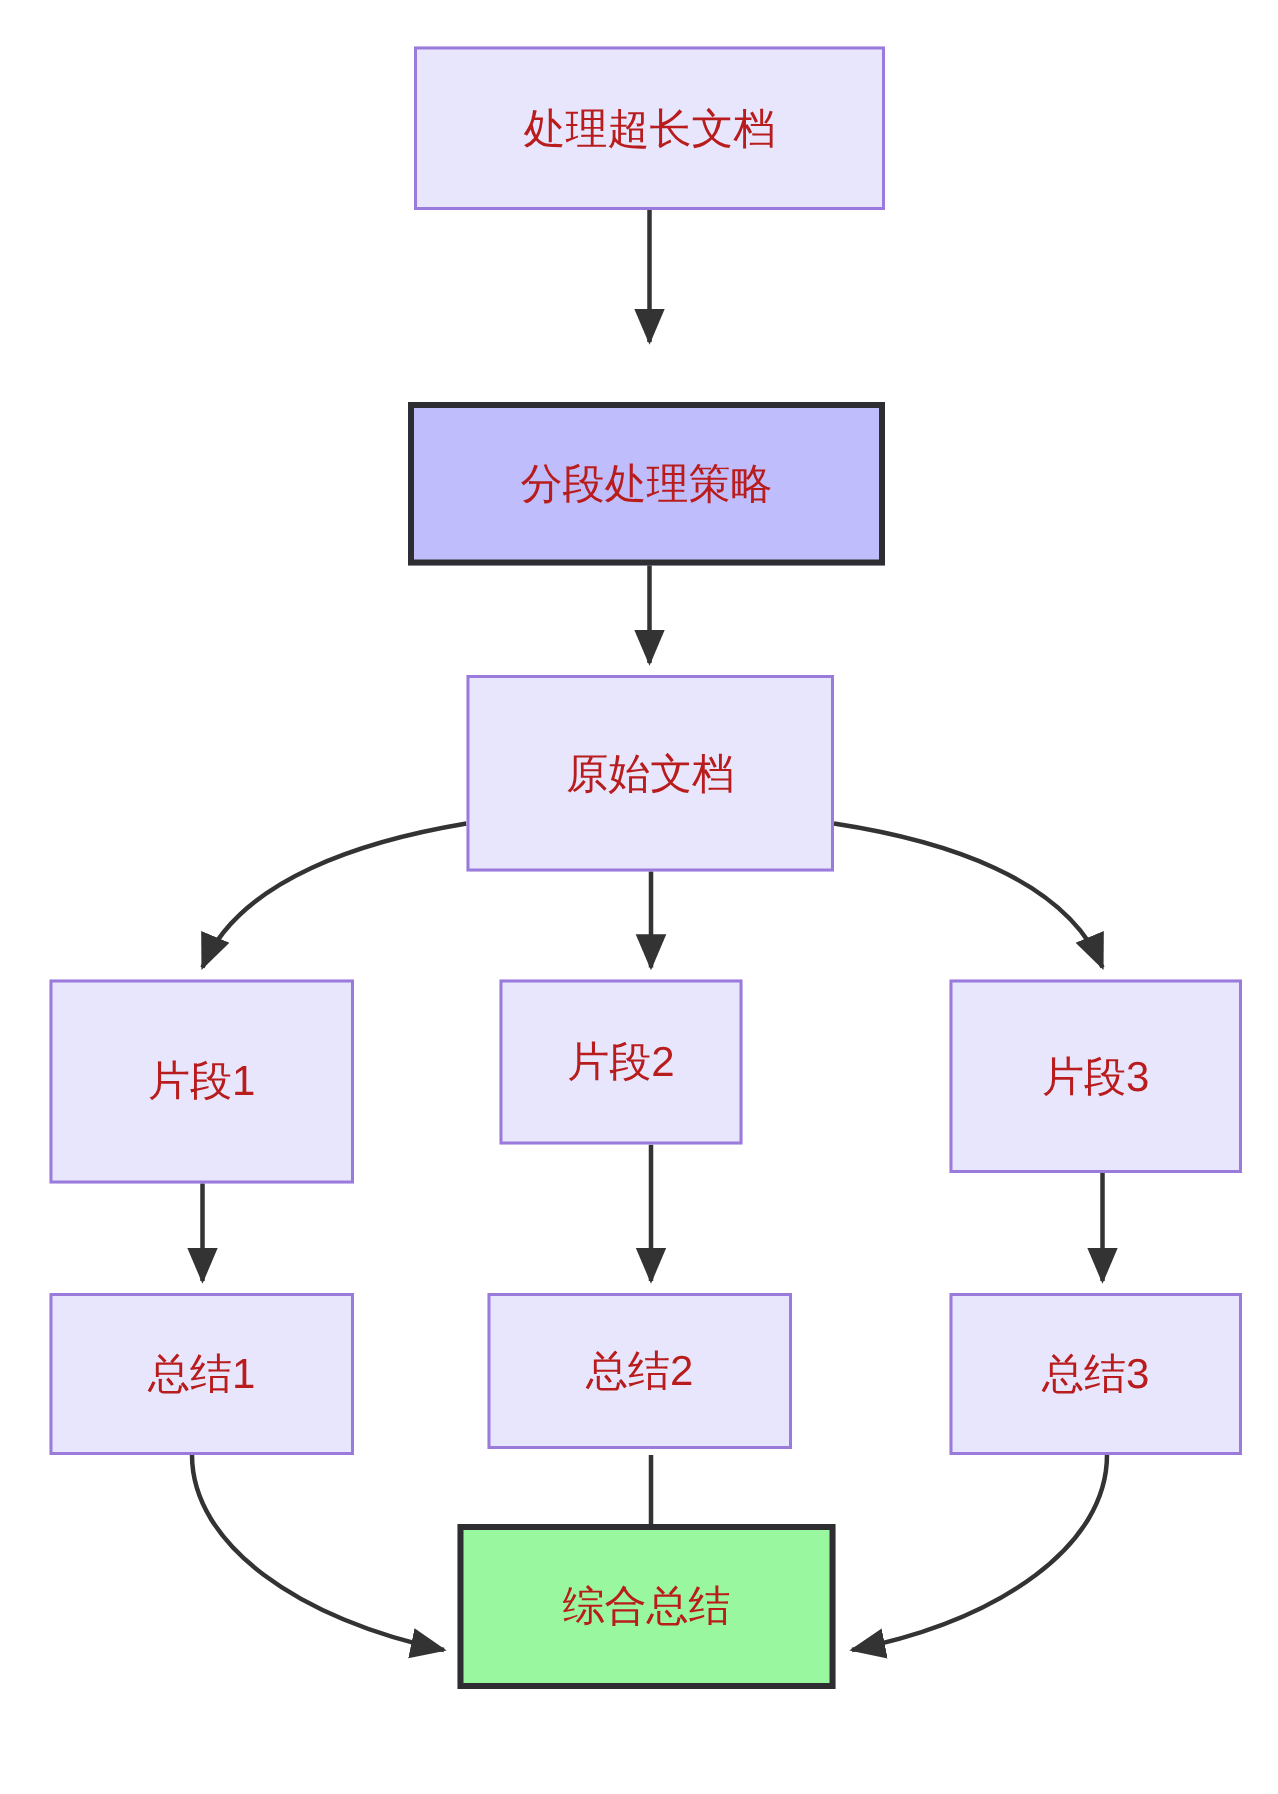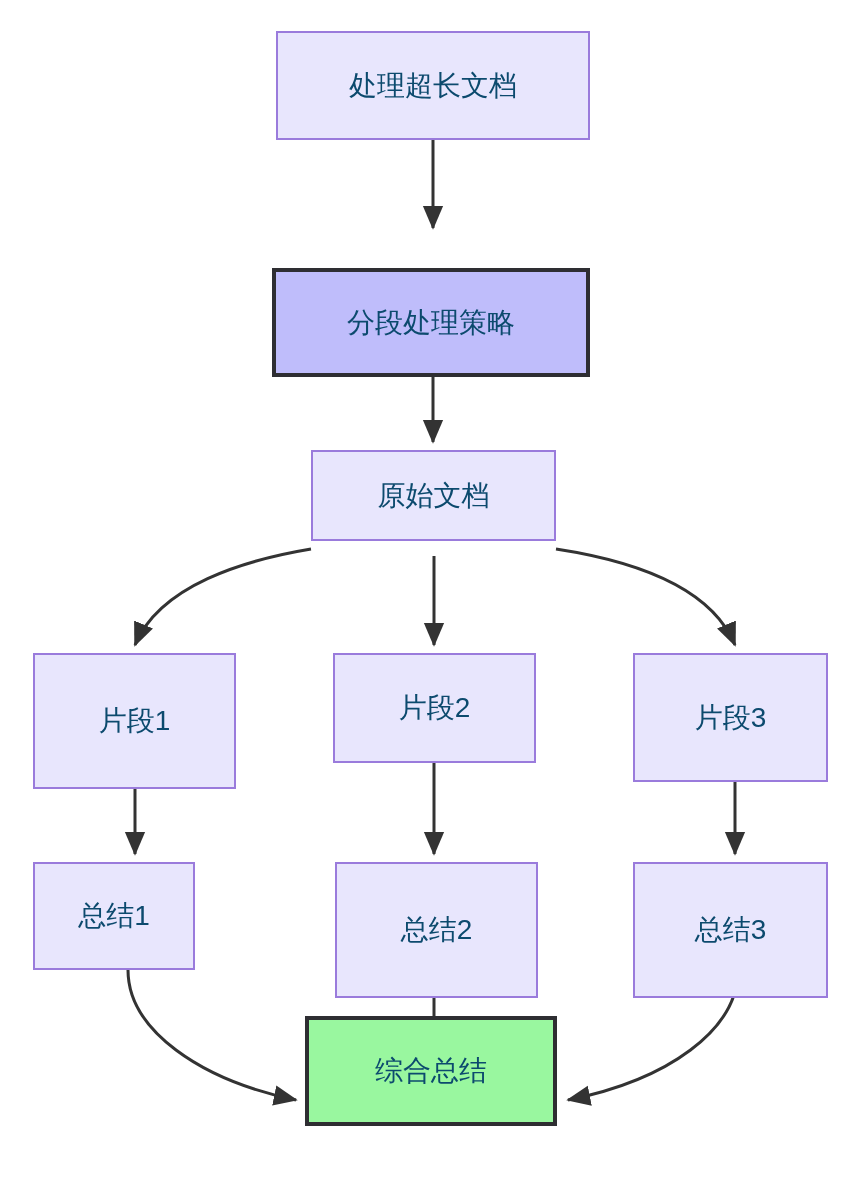--- a/index.html
+++ b/index.html
@@ -24,21 +24,21 @@
     width: 852px;
     height: 1196px;
   }
   .node {
     position: absolute;
     box-sizing: border-box;
     display: flex;
     align-items: center;
     justify-content: center;
     text-align: center;
-    color: #0c4a6e;
+    color: #b91c1c;
     z-index: 2;
   }
   .node-label {
     display: block;
     line-height: 1.2;
     white-space: nowrap;
   }
   
   .style-default {
     background: #e8e6fd;
@@ -83,38 +83,38 @@
         <path d="M 738 970 C 738 1030 668 1080 568 1100" fill="none" stroke="#333333" stroke-width="3" marker-end="url(#arrowhead)"></path>
       </g>
   </svg>
   <div id="node-layer">
       <div class="node style-default" style="left: 276px; top: 31px; width: 314px; height: 109px;">
         <span class="node-label">处理超长文档</span>
       </div>
       <div class="node style-strategy" style="left: 272px; top: 236px; width: 318px; height: 109px;">
         <span class="node-label">分段处理策略</span>
       </div>
-      <div class="node style-default" style="left: 311px; top: 450px; width: 245px; height: 91px;">
+      <div class="node style-default" style="left: 311px; top: 450px; width: 245px; height: 131px;">
         <span class="node-label">原始文档</span>
       </div>
       <div class="node style-default" style="left: 33px; top: 653px; width: 203px; height: 136px;">
         <span class="node-label">片段1</span>
       </div>
-      <div class="node style-default" style="left: 333px; top: 653px; width: 203px; height: 110px;">
+      <div class="node style-default" style="left: 333px; top: 653px; width: 162px; height: 110px;">
         <span class="node-label">片段2</span>
       </div>
       <div class="node style-default" style="left: 633px; top: 653px; width: 195px; height: 129px;">
         <span class="node-label">片段3</span>
       </div>
-      <div class="node style-default" style="left: 33px; top: 862px; width: 162px; height: 108px;">
+      <div class="node style-default" style="left: 33px; top: 862px; width: 203px; height: 108px;">
         <span class="node-label">总结1</span>
       </div>
-      <div class="node style-default" style="left: 335px; top: 862px; width: 203px; height: 136px;">
+      <div class="node style-default" style="left: 325px; top: 862px; width: 203px; height: 104px;">
         <span class="node-label">总结2</span>
       </div>
-      <div class="node style-default" style="left: 633px; top: 862px; width: 195px; height: 136px;">
+      <div class="node style-default" style="left: 633px; top: 862px; width: 195px; height: 108px;">
         <span class="node-label">总结3</span>
       </div>
       <div class="node style-final" style="left: 305px; top: 1016px; width: 252px; height: 110px;">
         <span class="node-label">综合总结</span>
       </div>
     </div>
 </div>
 
 </body></html>

